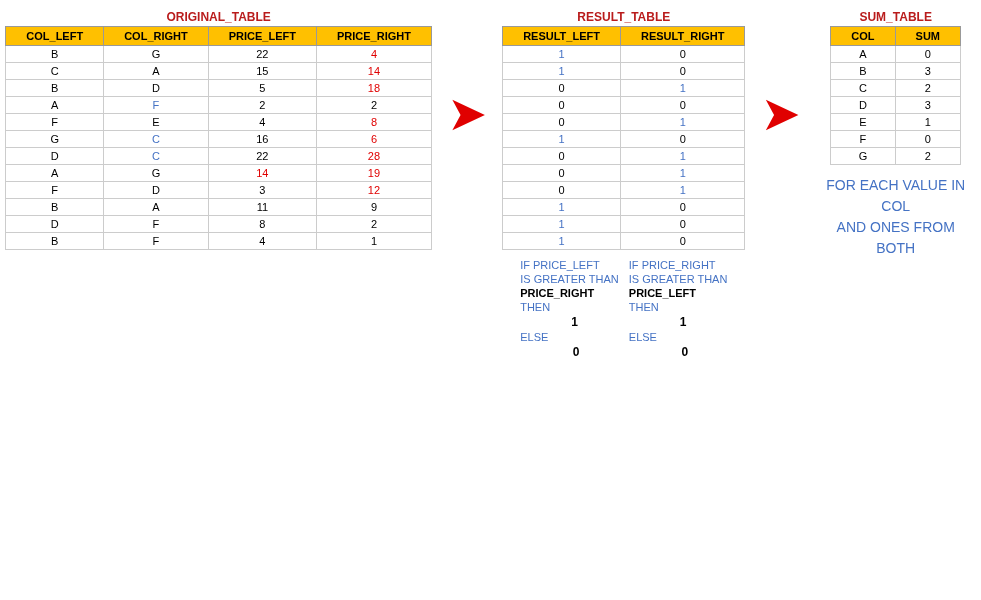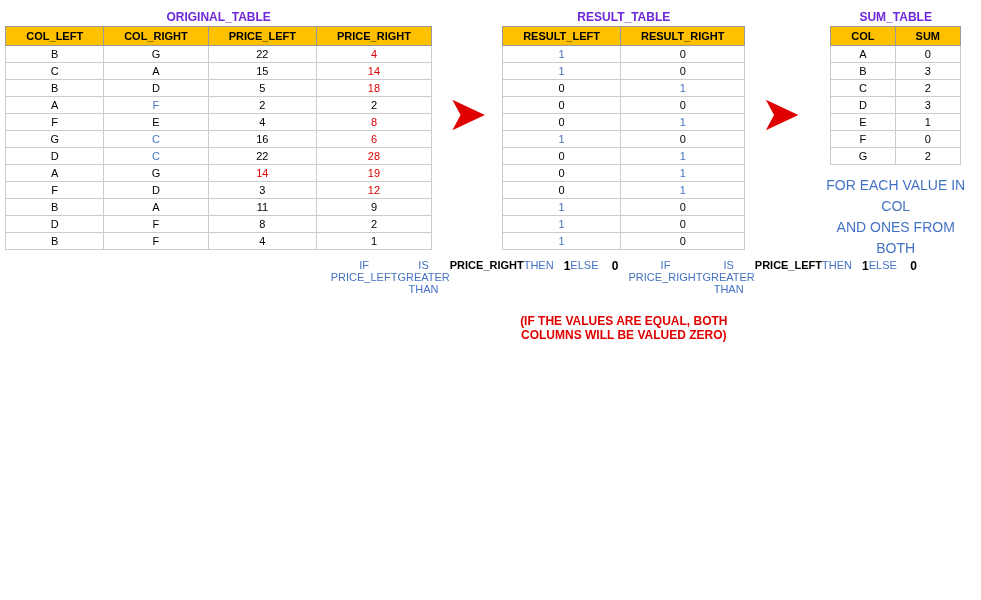--- a/index.html
+++ b/index.html
@@ -21,21 +21,21 @@
       width: 981px;
     }
     .section {
       display: flex;
       flex-direction: column;
       align-items: center;
     }
     .table-title {
       font-weight: bold;
       font-size: 12px;
-      color: #6d28d9;
+      color: #b91c1c;
       margin-bottom: 2px;
       text-align: right;
     }
     table {
       border-collapse: collapse;
     }
     table th {
       background: #FFC000;
       color: #000;
       font-weight: bold;
@@ -68,21 +68,21 @@
     .ann-bold { font-weight: bold; color: #000; }
     .ann-value { font-size: 12px; font-weight: bold; color: #000; }
     .ann-row { margin: 1px 0; }
     .two-col-ann {
       display: flex;
       gap: 10px;
       justify-content: center;
     }
     .ann-col {
       display: flex;
-      flex-direction: row;
+      flex-direction: column;
       align-items: flex-start;
       font-size: 11px;
     }
     .equal-note {
       color: #E00000;
       font-size: 12px;
       font-weight: bold;
       text-align: center;
       margin-top: 18px;
       width: 220px;
@@ -270,21 +270,20 @@
         <div class="ann-col">
           <div class="ann-row ann-blue">IF PRICE_RIGHT</div>
           <div class="ann-row ann-blue">IS GREATER THAN</div>
           <div class="ann-row ann-bold">PRICE_LEFT</div>
           <div class="ann-row ann-blue">THEN</div>
           <div class="ann-row ann-value" style="text-align:center;width:100%;">&nbsp;&nbsp;&nbsp;1</div>
           <div class="ann-row ann-blue">ELSE</div>
           <div class="ann-row ann-value" style="text-align:center;width:100%;">&nbsp;&nbsp;&nbsp;&nbsp;0</div>
         </div>
       </div>
-      <div class="equal-note">(IF THE VALUES ARE EQUAL, BOTH COLUMNS WILL BE VALUED ZERO)</div>
     </div>
   </div>
 
   <div class="red-arrow">➤</div>
 
   <div class="section">
     <div class="table-title">SUM_TABLE</div>
     <table>
       <thead>
         <tr>

